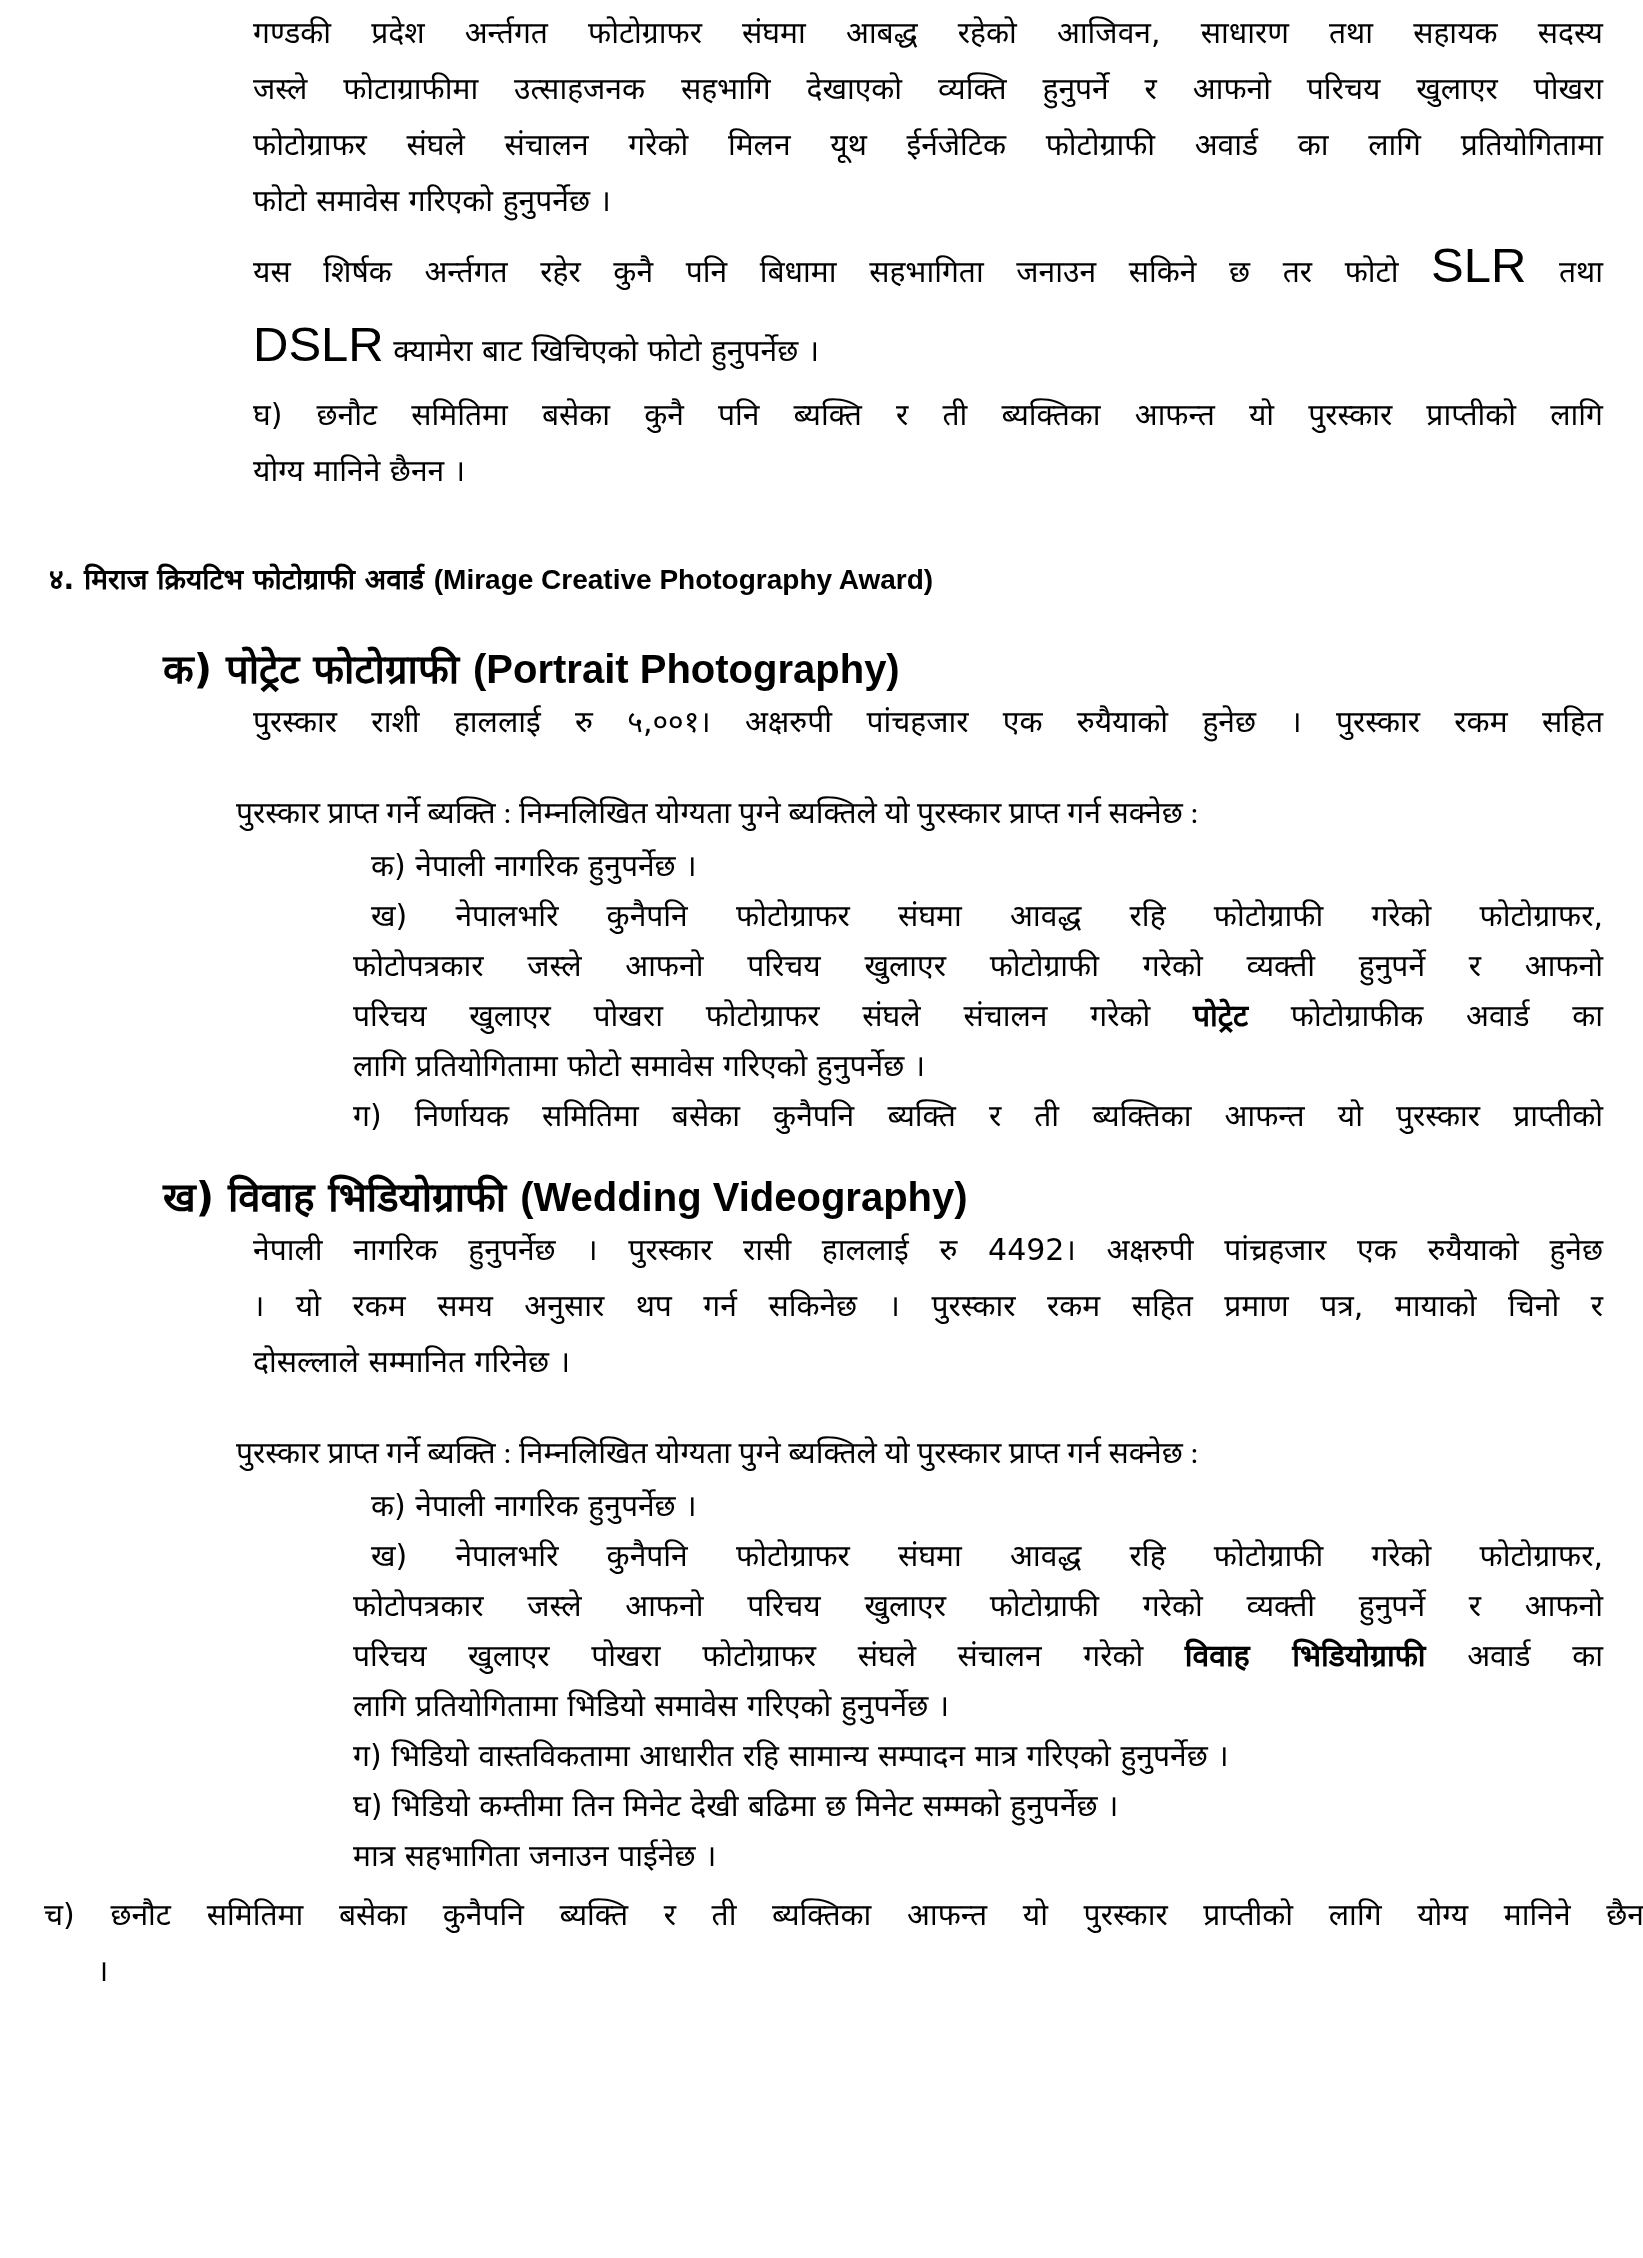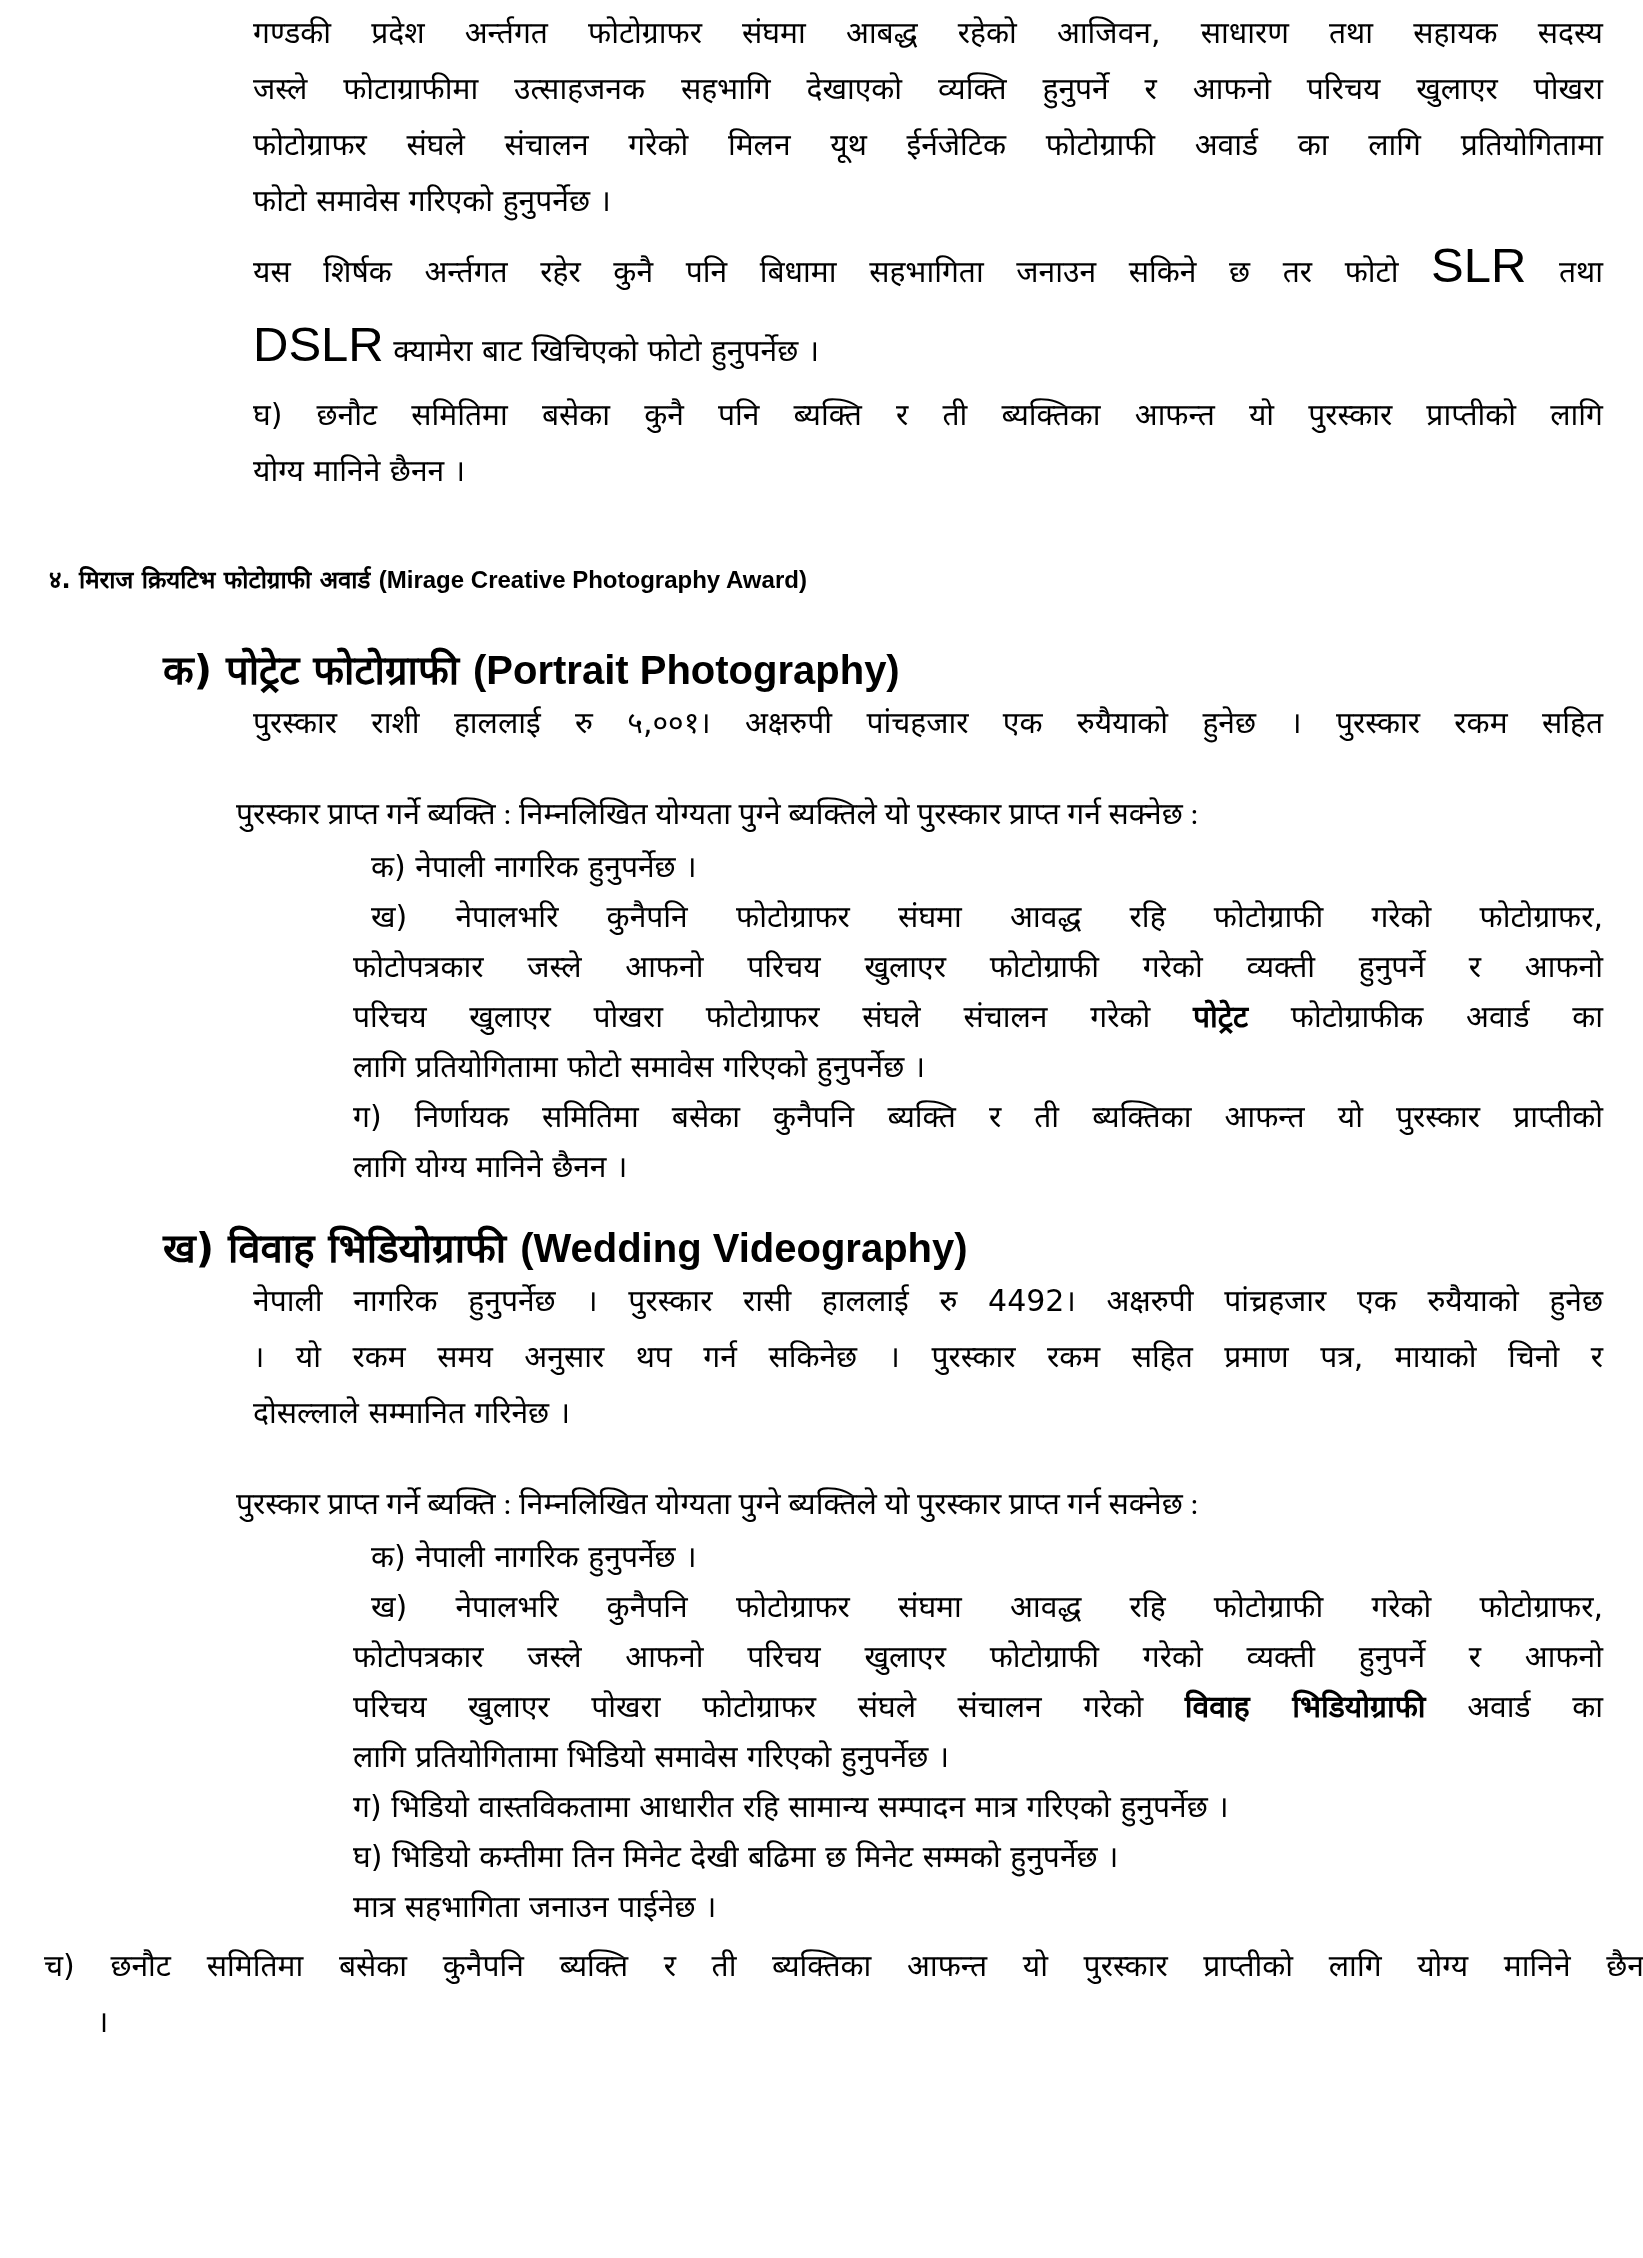--- a/index.html
+++ b/index.html
@@ -23,21 +23,21 @@
   .mhead { margin-left:49px;  margin-right:41px; }
   .msub  { margin-left:163px; margin-right:41px; }
   .melig { margin-left:236px; margin-right:41px;font-family:Liberation Serif, serif; }
   .mitem { margin-left:371px; margin-right:41px; }
   .mcont { margin-left:353px; margin-right:41px; }
   .mcha  { margin-left:44px;  }
   .mdanda{ margin-left:97px; }
   .big-lat { font-family:"Liberation Sans", sans-serif; font-size:49px; font-weight:normal; }
   .lat-b   { font-family:"Liberation Sans", sans-serif; font-weight:bold; }
   .bold { font-weight:bold; }
-  .h4line  { font-size:24px; font-weight:bold; line-height:49px; margin-top:56px; }
+  .h4line  { font-size:28px; font-weight:bold; line-height:49px; margin-top:56px; }
   .subhead { font-size:40px; font-weight:bold; line-height:49px; }
   .gap-sub  { margin-top:41px; }
   .gap-elig { margin-top:35px; }
   .gap-wed  { margin-top:32px; }
   .gap-cha  { margin-top:5.3px; }
 </style>
 </head>
 <body>
 
 <div class="page">
@@ -77,21 +77,20 @@
 
     <div>
       <div class="ln-item mitem">क) नेपाली नागरिक हुनुपर्नेछ ।</div>
       <div class="ln-item mitem j">ख) नेपालभरि कुनैपनि फोटोग्राफर संघमा आवद्ध रहि फोटोग्राफी गरेको फोटोग्राफर,</div>
       <div class="ln-item mcont j">फोटोपत्रकार जस्ले आफनो परिचय खुलाएर फोटोग्राफी गरेको व्यक्ती हुनुपर्ने र  आफनो</div>
       <div class="ln-item mcont j">
         <span>परिचय खुलाएर पोखरा फोटोग्राफर संघले संचालन गरेको </span><span class="bold">पोट्रेट</span><span> फोटोग्राफीक अवार्ड का</span>
       </div>
       <div class="ln-item mcont">लागि प्रतियोगितामा फोटो समावेस गरिएको हुनुपर्नेछ ।</div>
       <div class="ln-item mcont j">ग) निर्णायक समितिमा बसेका कुनैपनि ब्यक्ति र ती ब्यक्तिका आफन्त यो पुरस्कार प्राप्तीको</div>
-      <div class="ln-item mcont">लागि योग्य मानिने छैनन ।</div>
     </div>
   </div>
 
   <div>
     <div class="ln subhead msub gap-wed">
       <span>ख) विवाह भिडियोग्राफी </span><span class="lat-b">(Wedding Videography)</span>
     </div>
     <div class="ln m1 j">नेपाली नागरिक हुनुपर्नेछ । पुरस्कार रासी हाललाई रु 4492। अक्षरुपी पांच्रहजार एक रुयैयाको हुनेछ</div>
     <div class="ln m1 j">। यो रकम समय अनुसार थप गर्न सकिनेछ । पुरस्कार रकम सहित प्रमाण पत्र, मायाको चिनो र</div>
     <div class="ln m1">दोसल्लाले सम्मानित गरिनेछ ।</div>

